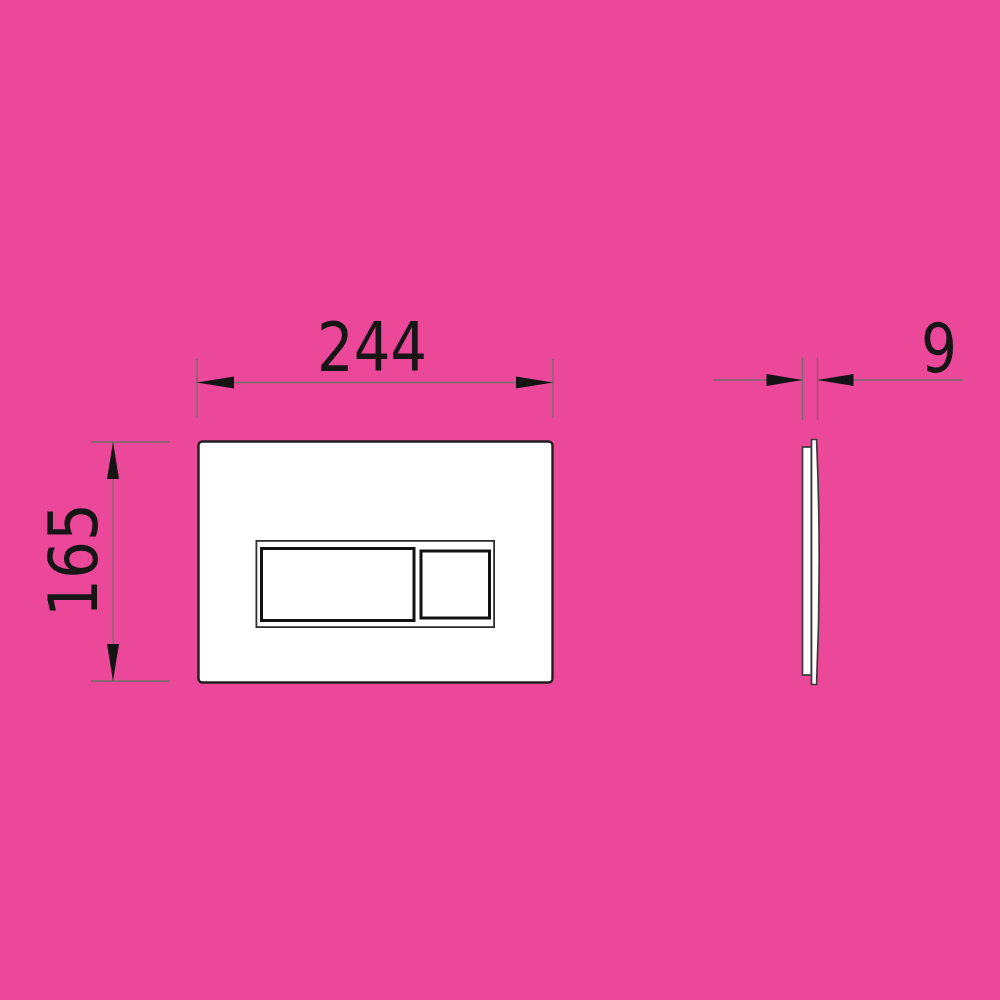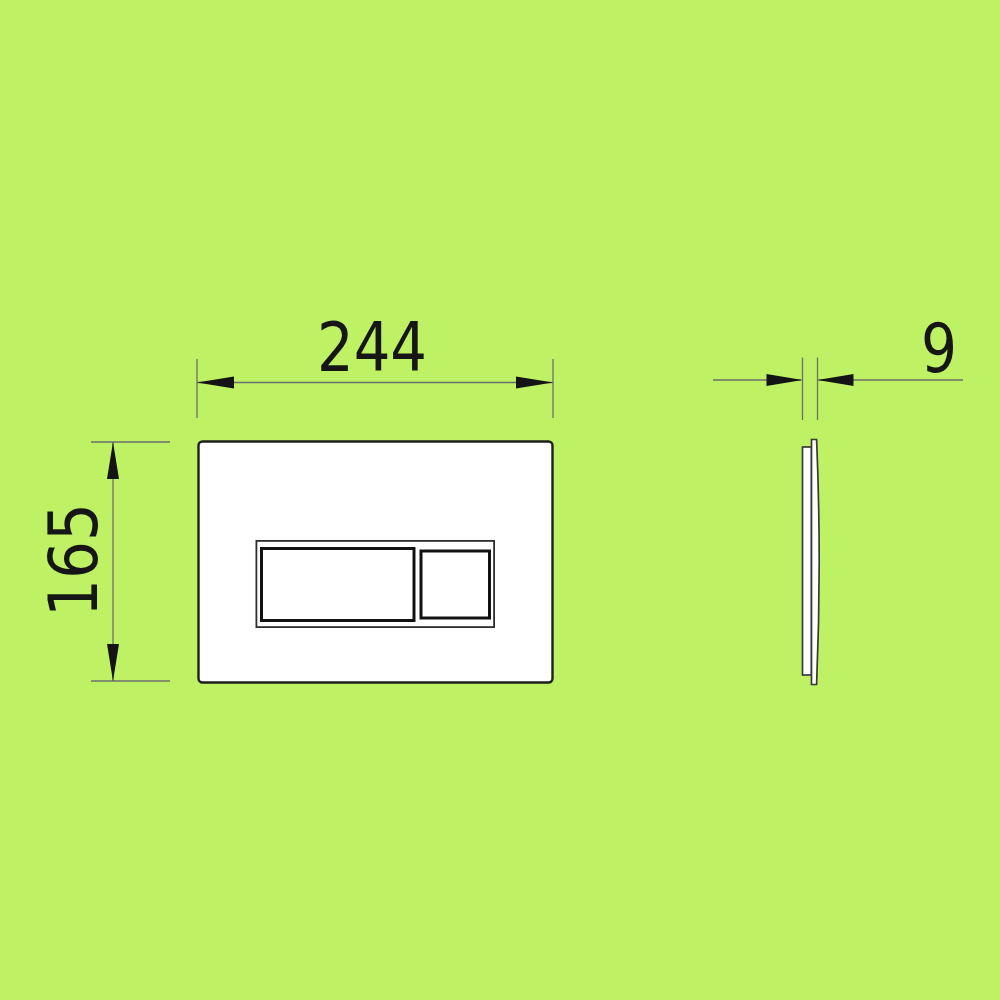--- a/index.html
+++ b/index.html
@@ -4,21 +4,21 @@
 <style>
   html, body {
     margin: 0;
     padding: 0;
     background: #ffffff;
   }
   .canvas {
     position: relative;
     width: 1000px;
     height: 1000px;
-    background: #bef264;
+    background: #ec4899;
     overflow: hidden;
     text-decoration: underline;
   }
   svg {
     display: block;
   }
   svg text {
     font-family: "DejaVu Sans", "Liberation Sans", sans-serif;
     fill: #161616;
   }

